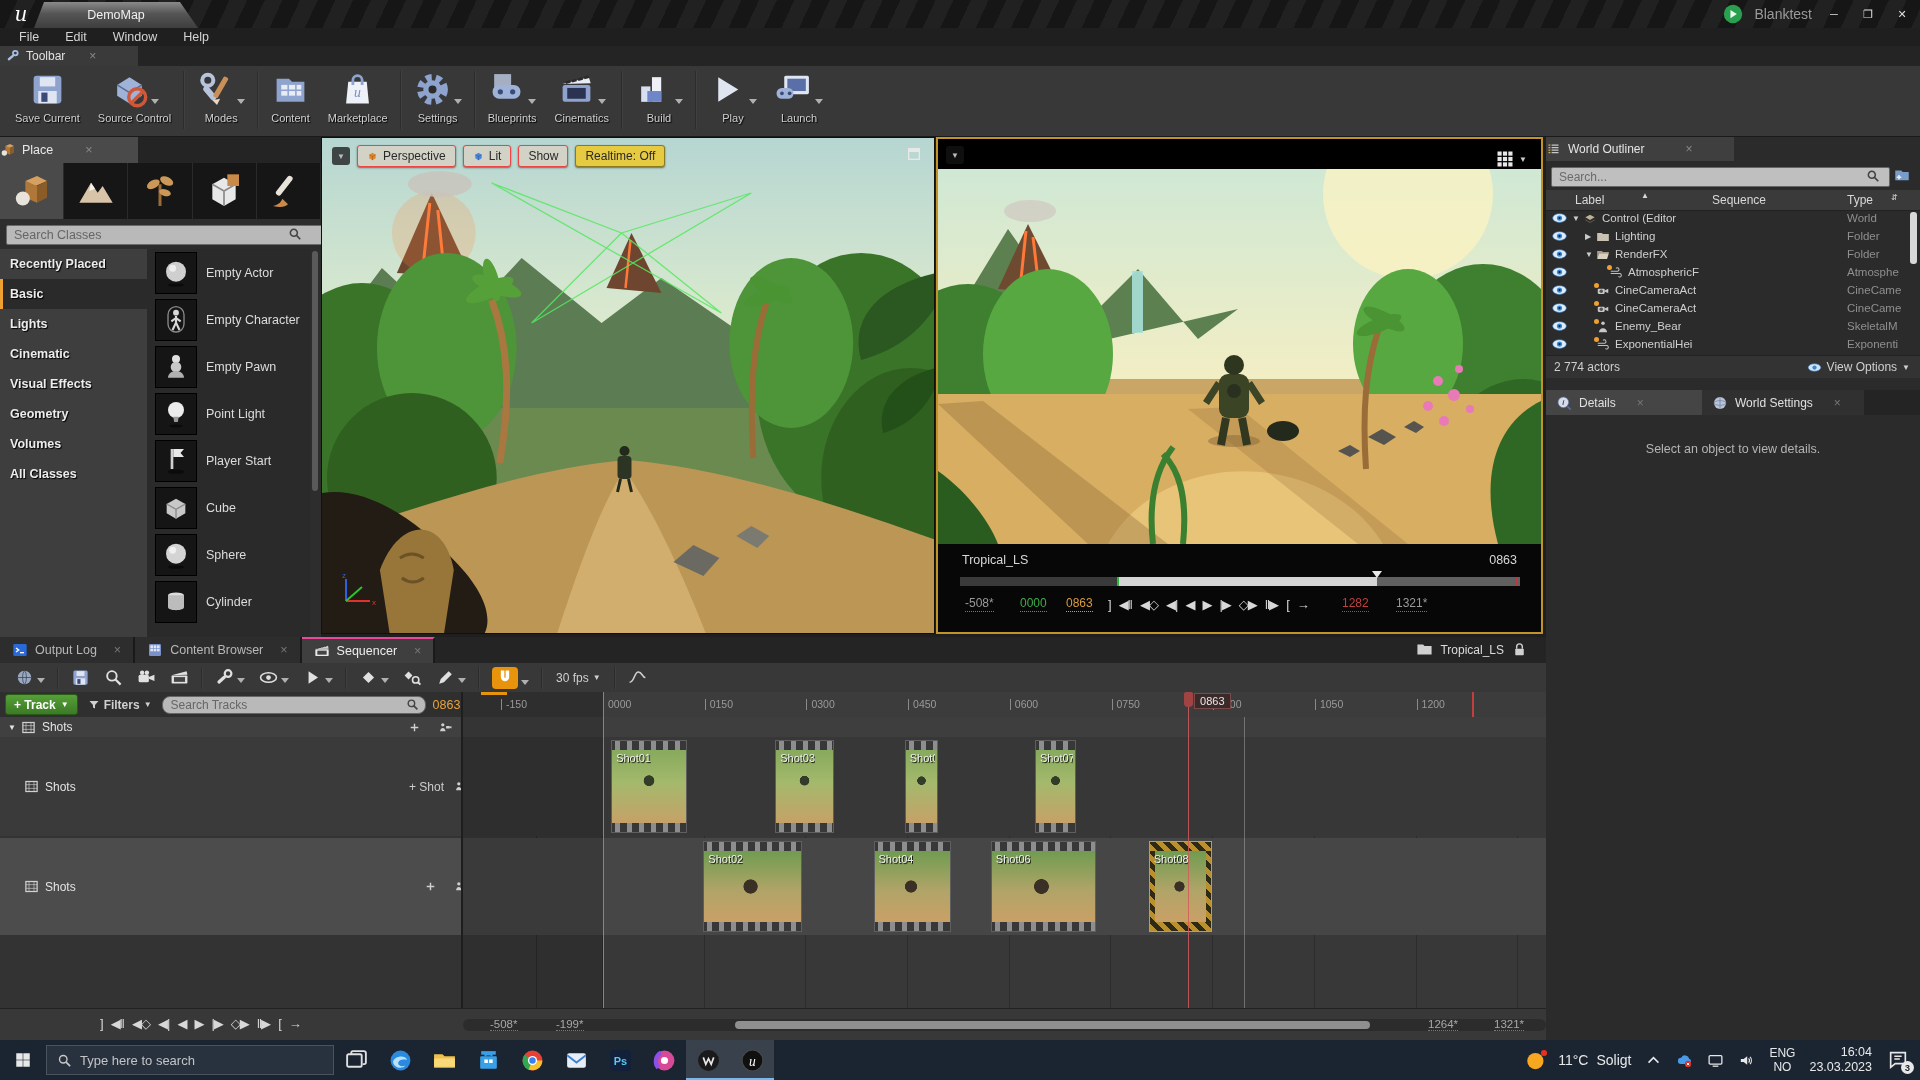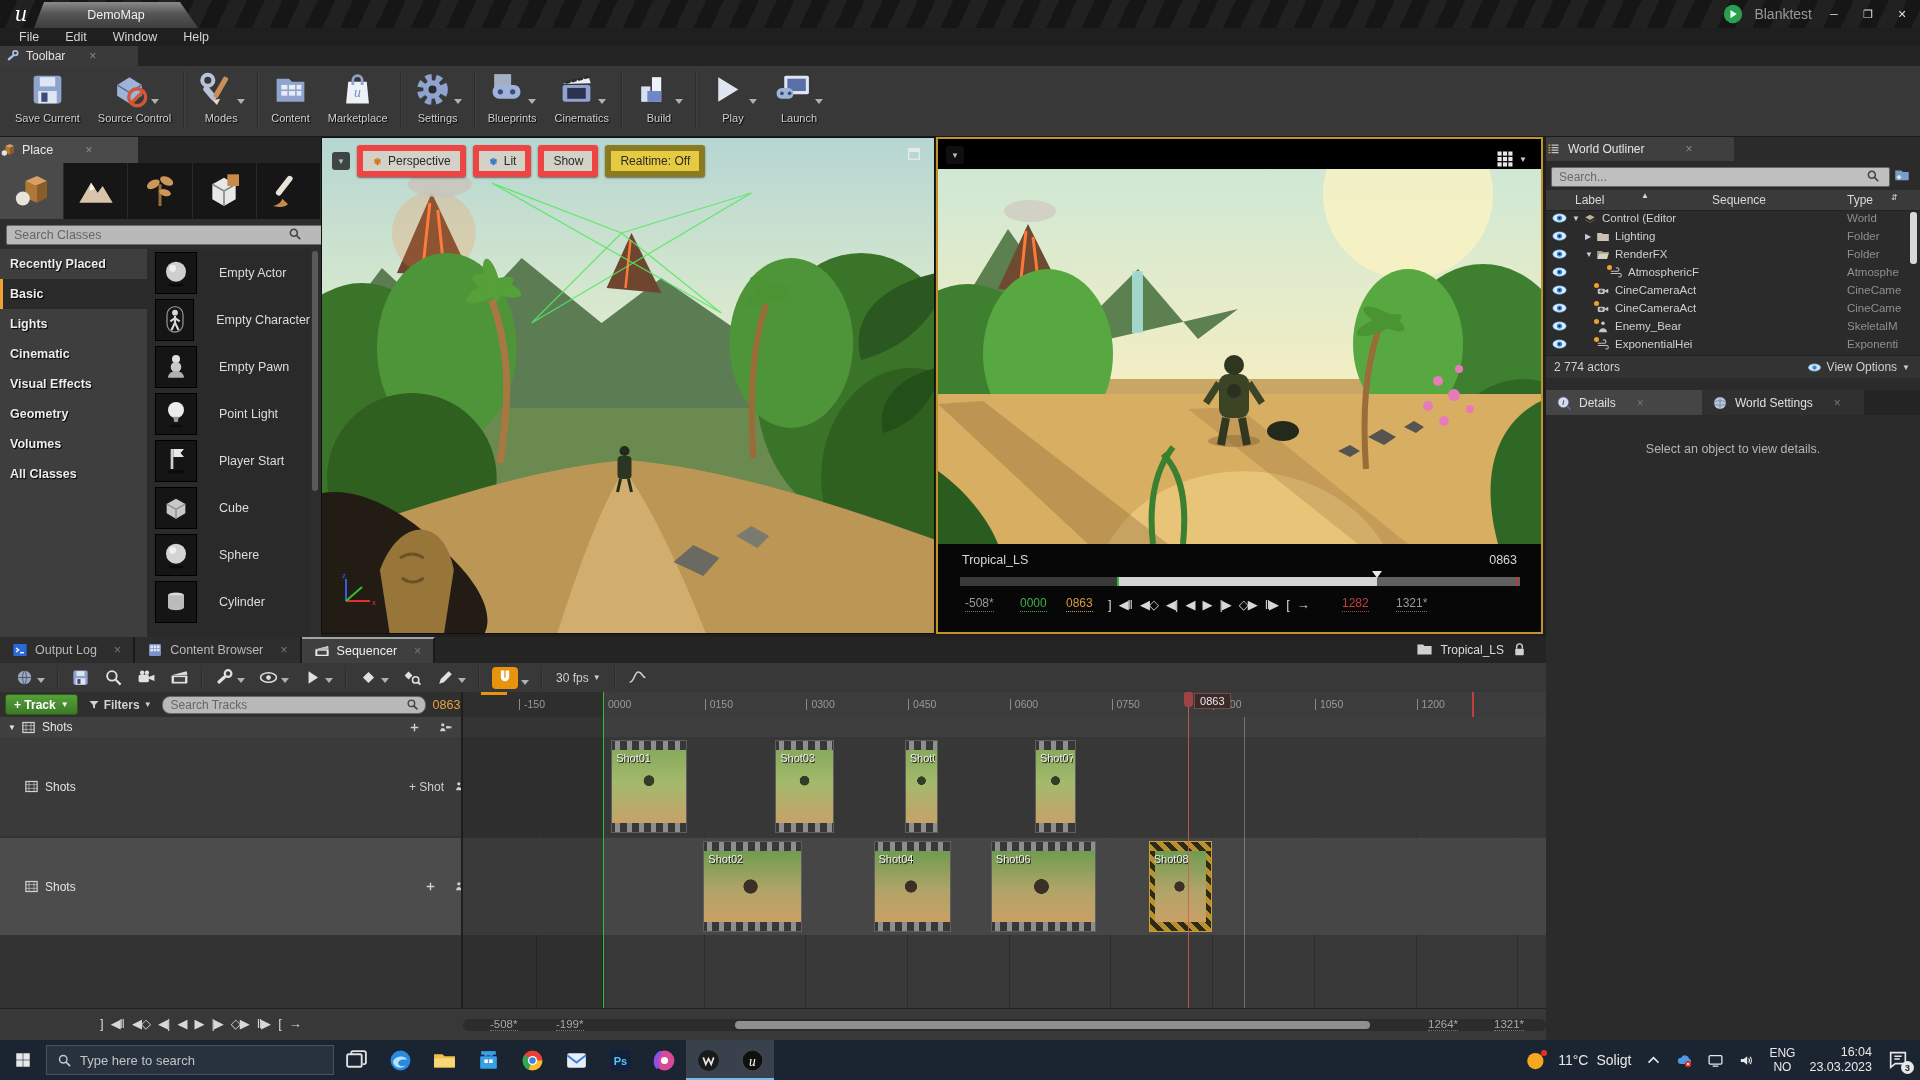--- a/index.html
+++ b/index.html
@@ -52,32 +52,32 @@
   .pmode.sel{background:#4a4a4a}
   .pmode .ic{width:40px;height:40px}
   #place-search{position:absolute;left:6px;top:88px;width:296px;height:18px;background:#b9b9b9;border:1px solid #6a6a6a;
     border-radius:2px;color:#333;font-size:12.5px;padding:0 20px 0 7px;font-family:"Liberation Sans",sans-serif}
   #place-search::placeholder{color:#666}
   #place-mag{position:absolute;left:288px;top:90px;width:14px;height:14px}
   #place-cats{position:absolute;left:0;top:112px;width:147px;height:388px;background:#3e3e3e}
   .pcat{height:30px;line-height:30px;padding-left:10px;font-weight:bold;font-size:12.5px;color:#ececec;text-shadow:1px 1px 1px #000}
   .pcat.sel{background:#2a2a2a;border-left:3px solid #f0a030;padding-left:7px}
   #place-items{position:absolute;left:147px;top:112px;width:163px;height:388px;background:#2a2a2a;overflow:hidden}
-  .pitem{display:flex;align-items:center;gap:22px;height:47px;padding-left:8px}
+  .pitem{display:flex;align-items:center;gap:9px;height:47px;padding-left:8px}
   .pitem .tile{width:40px;height:40px;background:#151515;border:1px solid #000;display:flex;align-items:center;justify-content:center}
   .pitem .tile svg{width:32px;height:32px}
   .pitem .plbl{color:#dcdcdc;font-size:12.5px;white-space:nowrap}
   #place-scroll{position:absolute;left:312px;top:114px;width:6px;height:240px;background:#5a5a5a;border-radius:3px}
 
   
   #vp{position:absolute;left:321px;top:137px;width:614px;height:497px;background:#203028;overflow:hidden;border:1px solid #101010;box-sizing:border-box}
   #vp-pills{position:absolute;left:10px;top:7px;display:flex;gap:7px;align-items:center}
   .chevbtn{width:18px;height:18px;background:rgba(20,20,20,.75);border-radius:3px;color:#bbb;
     display:flex;align-items:center;justify-content:center;font-size:8px}
-  .pill{height:20px;background:#d2d2c6;border:6px solid #ef4444;border-radius:3px;color:#2a2a2a;
+  .pill{height:20px;background:#d2d2c6;border:1px solid #ef4444;border-radius:3px;color:#2a2a2a;
     font-size:12px;display:flex;align-items:center;gap:5px;padding:0 9px;box-shadow:0 1px 2px rgba(0,0,0,.5)}
   .pill.hl{background:#e6cb42;border-color:#8a7a20}
   .pill .ico{width:11px;height:11px;border-radius:2px}
   #vp-max{position:absolute;right:12px;top:8px;width:16px;height:16px}
   #gizmo{position:absolute;left:14px;bottom:22px;width:44px;height:40px}
 
   #cine{position:absolute;left:936px;top:137px;width:607px;height:497px;background:#000;
     border:2px solid #c09428;box-sizing:border-box;overflow:hidden}
   #cine-scene{position:absolute;left:0;top:30px;width:603px;height:375px}
   #cine-chev{position:absolute;left:8px;top:7px}
@@ -131,21 +131,21 @@
   .dtab .ic{width:16px;height:16px}
   .dtab .x{color:#777;margin-left:14px}
   #dt-msg{position:absolute;left:0;top:305px;width:374px;text-align:center;color:#b4b4b4;font-size:12.5px}
 
   
   #seq{position:absolute;left:0;top:637px;width:1546px;height:403px;background:#333}
   #seq-tabs{position:absolute;left:0;top:0;width:1546px;height:26px;background:#242424;display:flex}
   .btab{height:26px;display:flex;align-items:center;gap:7px;padding:0 12px;color:#b8b8b8;background:#2d2d2d;
     border-right:2px solid #1a1a1a;box-sizing:border-box;font-size:12.5px}
   .btab .ic{width:16px;height:16px}
-  .btab.active{background:#3f3f3f;border-top:2px solid #a3a3a3;color:#ededed}
+  .btab.active{background:#3f3f3f;border-top:2px solid #ec4899;color:#ededed}
   .btab .x{color:#777;margin-left:10px}
   #seq-toolbar{position:absolute;left:0;top:26px;width:1546px;height:29px;background:#383838;
     display:flex;align-items:center;padding-left:8px;box-sizing:border-box}
   .sticon{display:flex;align-items:flex-end;margin:0 7px}
   .sticon .ic{width:19px;height:19px}
   .sticon.accent .ic{width:26px;height:22px;background:#e8930c;border-radius:4px;padding:1px 3px;box-sizing:border-box}
   .ssep{width:2px;height:22px;background:linear-gradient(90deg,#222,#4a4a4a);margin:0 5px}
   #seq-fps{display:flex;align-items:center;gap:4px;color:#cfcfcf;margin:0 8px}
   #seq-crumb{position:absolute;right:18px;top:4px;display:flex;align-items:center;gap:7px;color:#dcdcdc}
   #seq-crumb .ic{width:17px;height:17px}
@@ -1344,21 +1344,21 @@
             </span>
         </span>
       </div>
     </div>
     <div id="seq-splitter"></div>
 
     <div id="timeline">
       <div id="ruler">
         <span class="pre"></span>
           <span class="orange"></span>
-      <span class="rtick" style="left: 56px;">-150</span>
+      <span class="rtick" style="left: 38px;">-150</span>
           <span class="rtick" style="left: 140px;">0000</span>
           <span class="rtick" style="left: 241.7px;">0150</span>
           <span class="rtick" style="left: 343.4px;">0300</span>
           <span class="rtick" style="left: 445.1px;">0450</span>
           <span class="rtick" style="left: 546.8px;">0600</span>
           <span class="rtick" style="left: 648.5px;">0750</span>
           <span class="rtick" style="left: 750.2px;">0900</span>
           <span class="rtick" style="left: 851.9px;">1050</span>
           <span class="rtick" style="left: 953.6px;">1200</span>
           <span class="redtick" style="left: 1009.2px;"></span>

